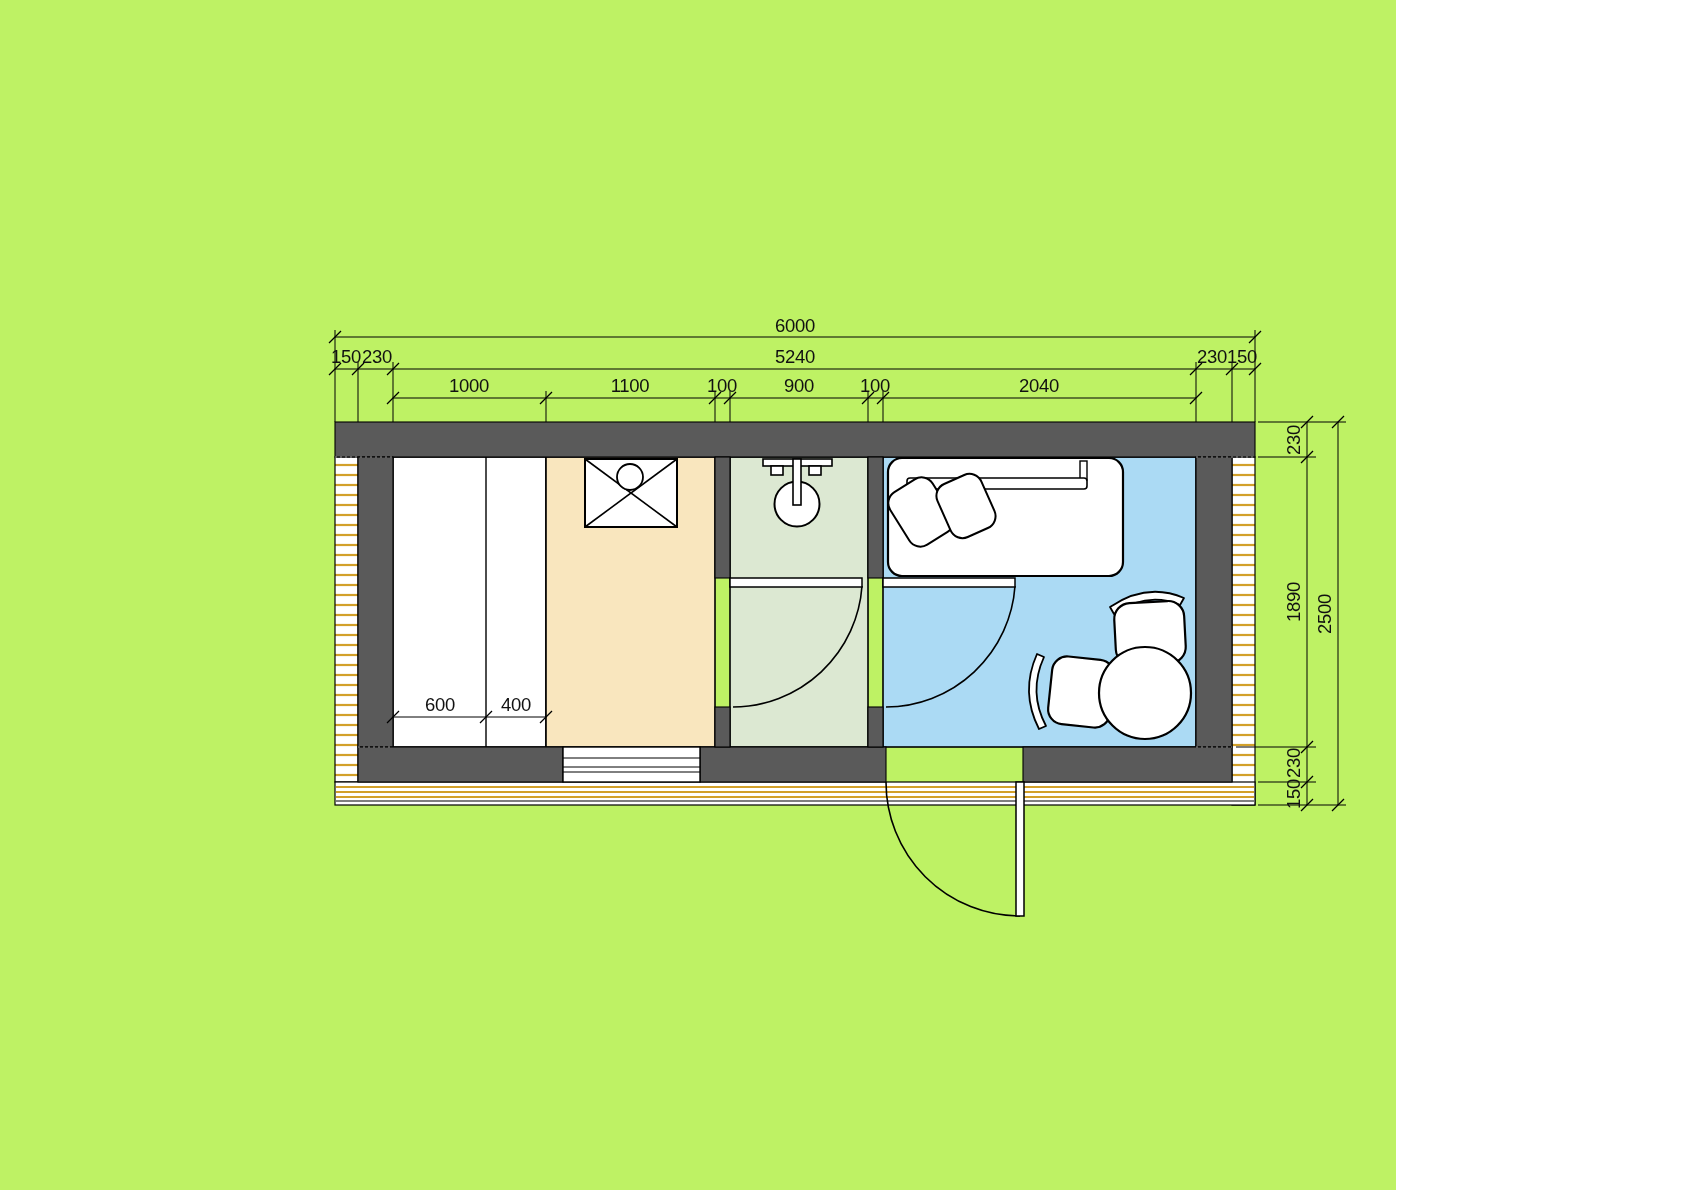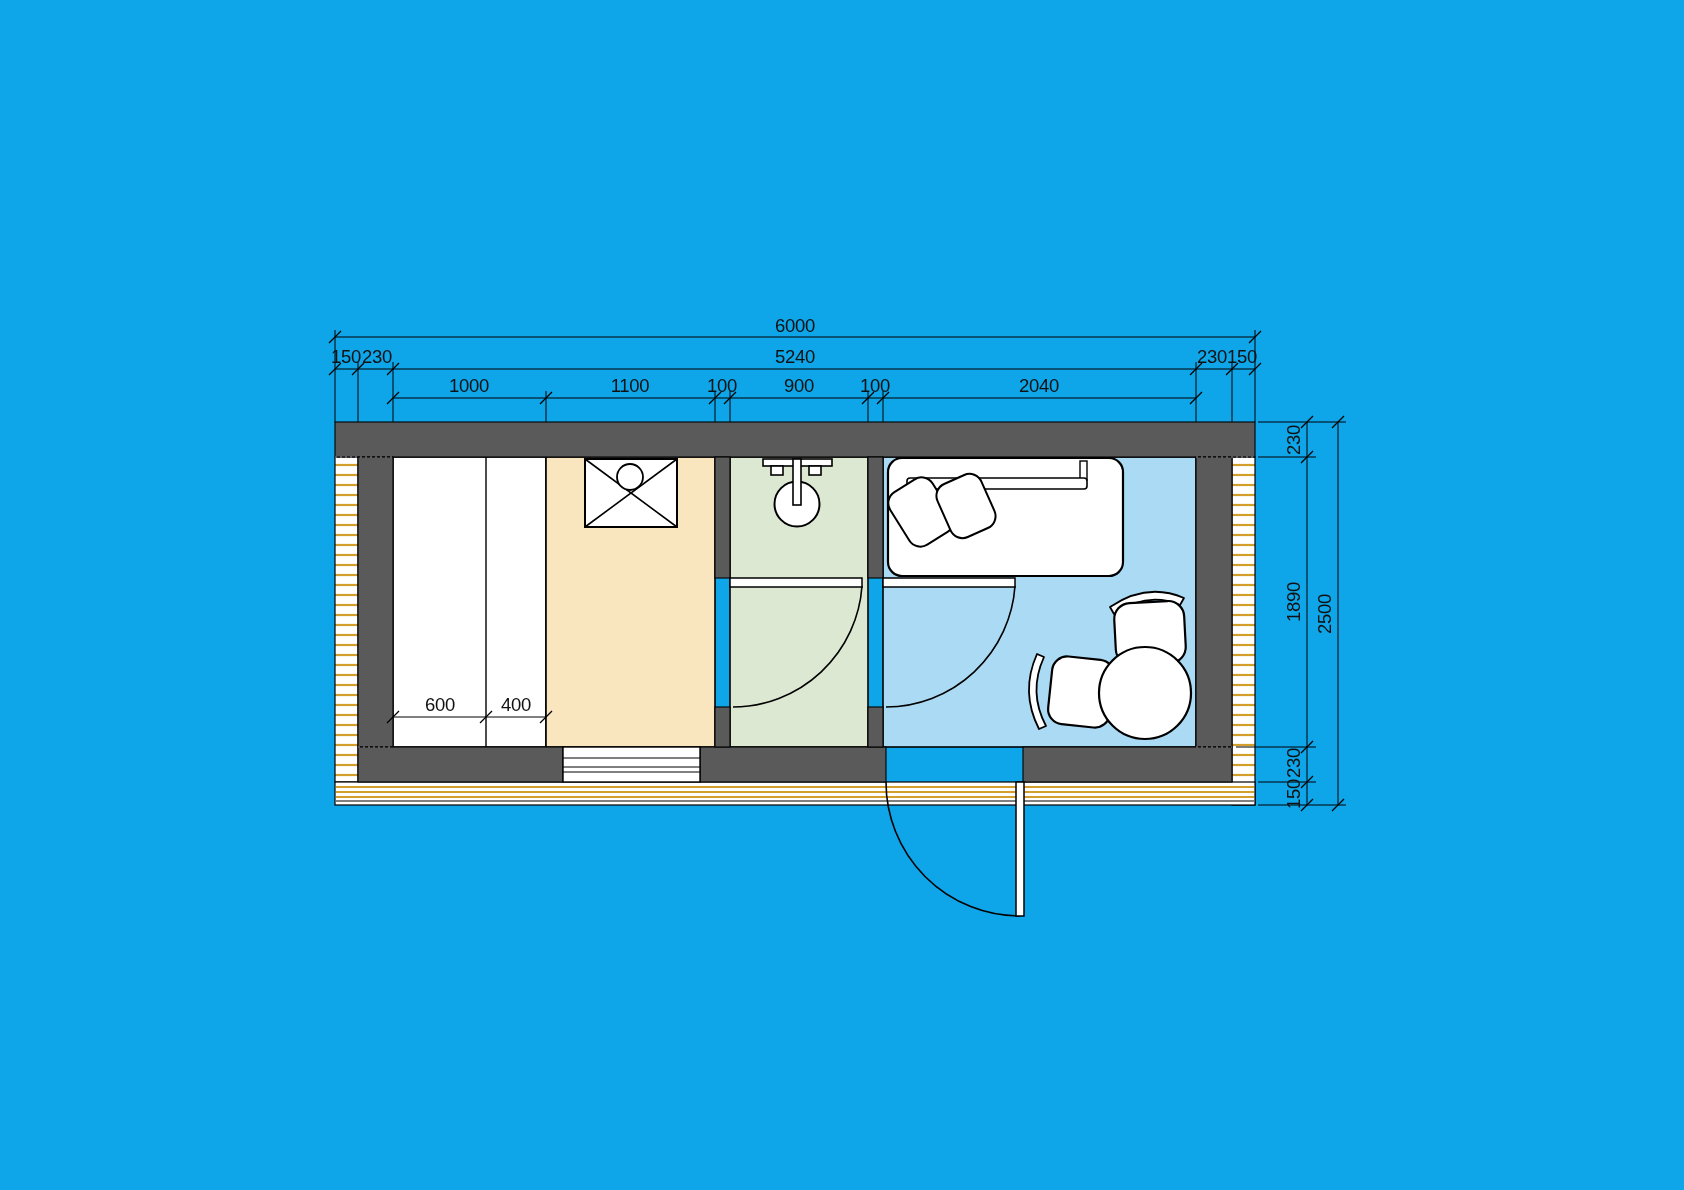--- a/index.html
+++ b/index.html
@@ -1,16 +1,16 @@
 <!DOCTYPE html>
 <html><head>
 <meta charset="utf-8">
 <style>
   html,body{margin:0;padding:0;background:#ffffff;}
-  .canvas{position:relative;width:1684px;height:1190px;background:#0ea5e9;overflow:hidden;}
+  .canvas{position:relative;width:1396px;height:1190px;background:#bef264;overflow:hidden;}
   svg{position:absolute;left:0;top:0;}
   text{font-family:"Liberation Sans",sans-serif;font-size:18.5px;fill:#111;letter-spacing:-0.3px;}
   .thin{stroke:#000;stroke-width:1;}
   .tick{stroke:#000;stroke-width:1.3;}
   .outline{stroke:#000;stroke-width:1.6;fill:none;}
 </style>
 </head>
 <body>
 
 <div class="canvas">

